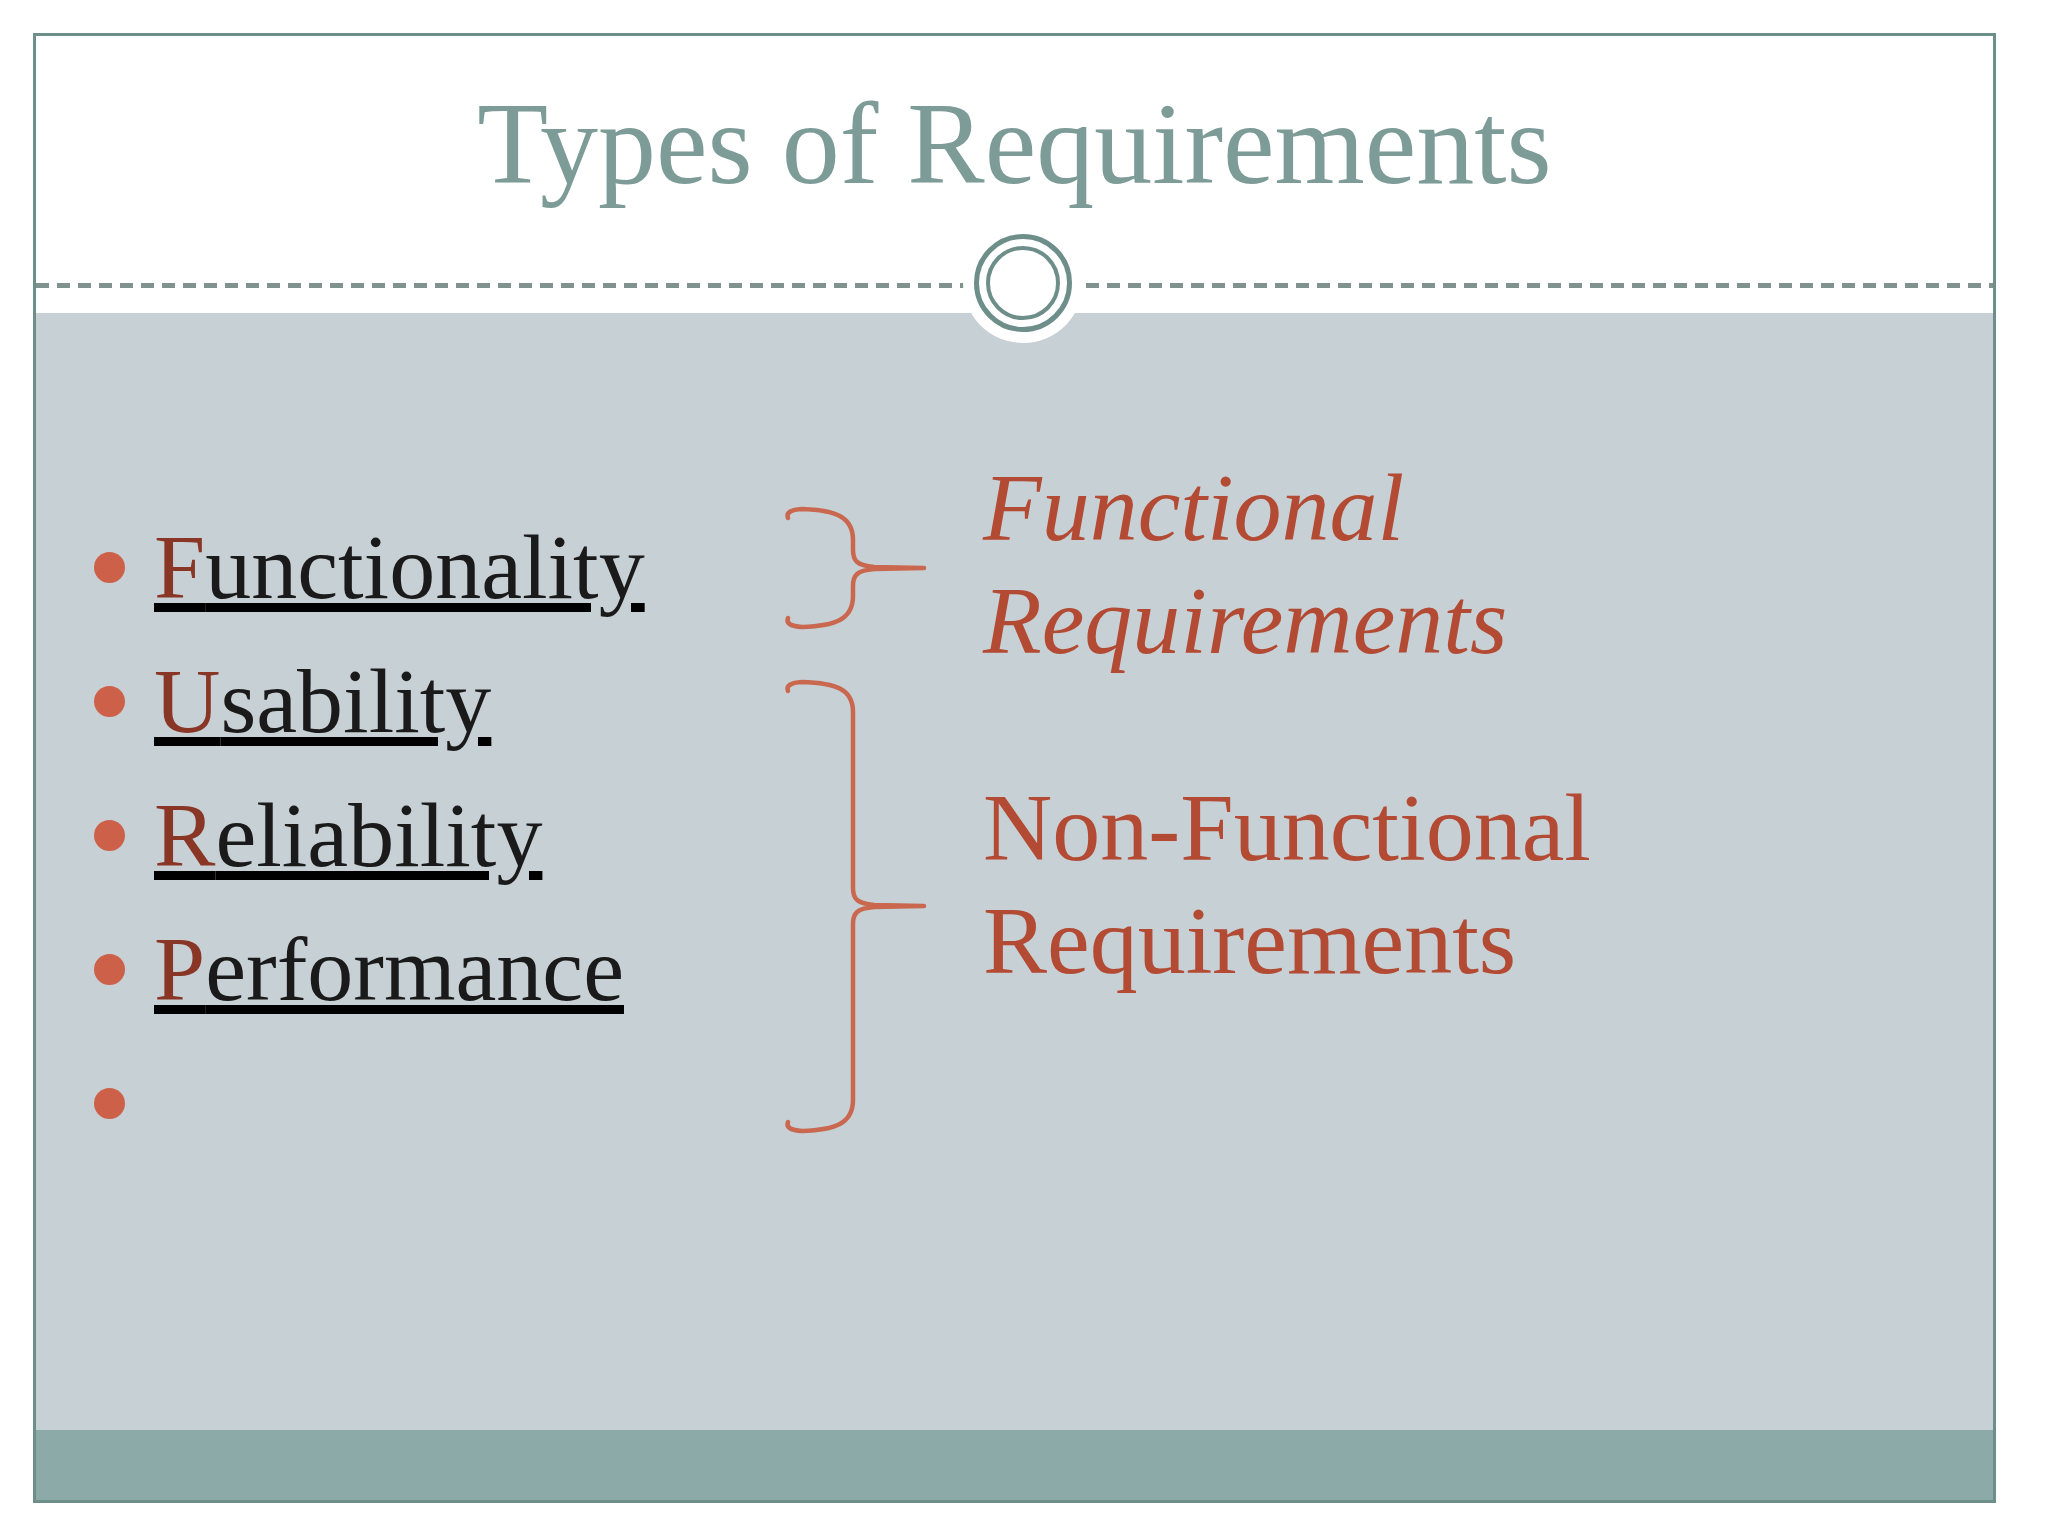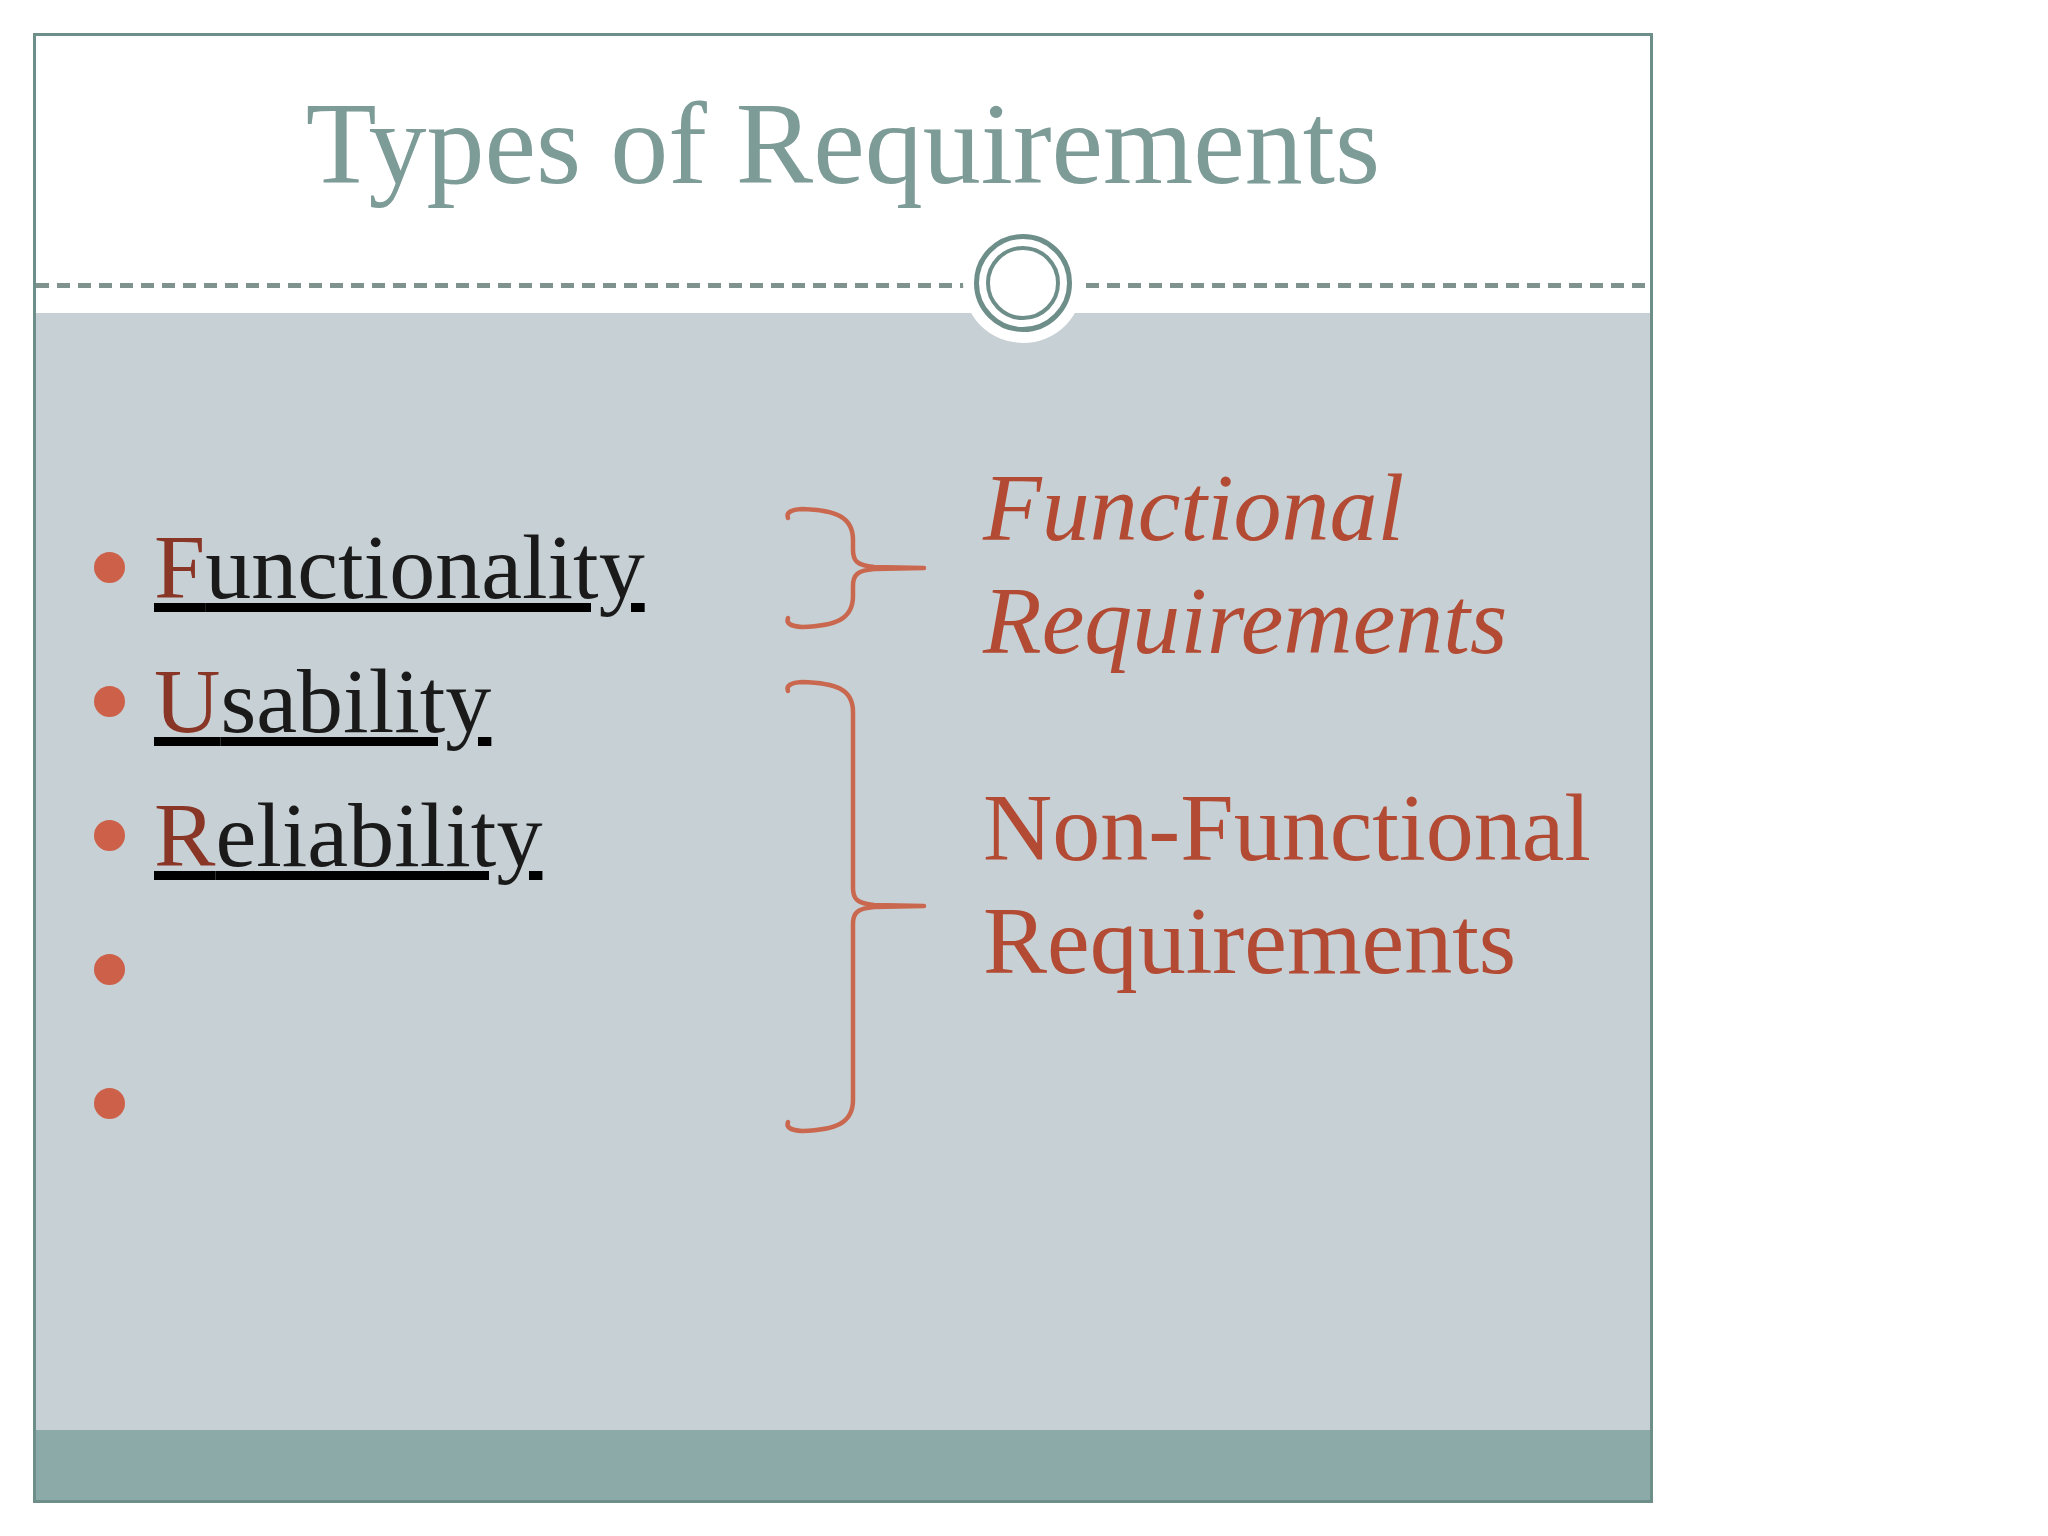--- a/index.html
+++ b/index.html
@@ -2,21 +2,21 @@
 <html style="--frame_border: #6e8e8a; --header_bg: #ffffff; --title_text: #7d9b97; --dash: #7f928e; --body_bg: #c7d0d4; --footer_bar: #8caaa8; --text_black: #1a1a1a; --accent_letter: #8a3626; --bullet_dot: #cd6049; --brace: #c9684f; --red_heading: #b34a33;"><head>
 <meta charset="utf-8">
 <style>
   html,body{margin:0;padding:0;}
   body{
     width:2048px;height:1536px;position:relative;overflow:hidden;
     background:#ffffff;
     font-family:"Liberation Serif","DejaVu Serif",serif;
   }
   .frame{
-    position:absolute;left:33px;top:33px;width:1620px;height:1470px;
+    position:absolute;left:33px;top:33px;width:1963px;height:1470px;
     border:3px solid var(--frame_border);background:var(--header_bg);
     box-sizing:border-box;
   }
   .inner{position:absolute;left:0;top:0;right:0;bottom:0;}
   .slide-title{
     position:absolute;left:0;right:0;top:50px;
     text-align:center;font-size:116px;line-height:1;
     color:var(--title_text);white-space:nowrap;
   }
   .dashed-rule{
@@ -102,20 +102,21 @@
       <div class="bullet-item">
         <span class="bullet-dot"></span>
         <span><span class="first-letter">U</span><span>sability</span></span>
       </div>
       <div class="bullet-item">
         <span class="bullet-dot"></span>
         <span><span class="first-letter">R</span><span>eliability</span></span>
       </div>
       <div class="bullet-item">
         <span class="bullet-dot"></span>
+        <span><span class="first-letter">P</span><span>erformance</span></span>
       </div>
       <div class="bullet-item">
         <span class="bullet-dot"></span>
       </div>
     </div>
 
     <svg class="brace-layer" viewBox="0 0 1974 1464" xmlns="http://www.w3.org/2000/svg">
       <path class="brace-path" d="M 752 482 Q 749 474 766 473
            C 800 474 817 481 817 504
            L 817 514

